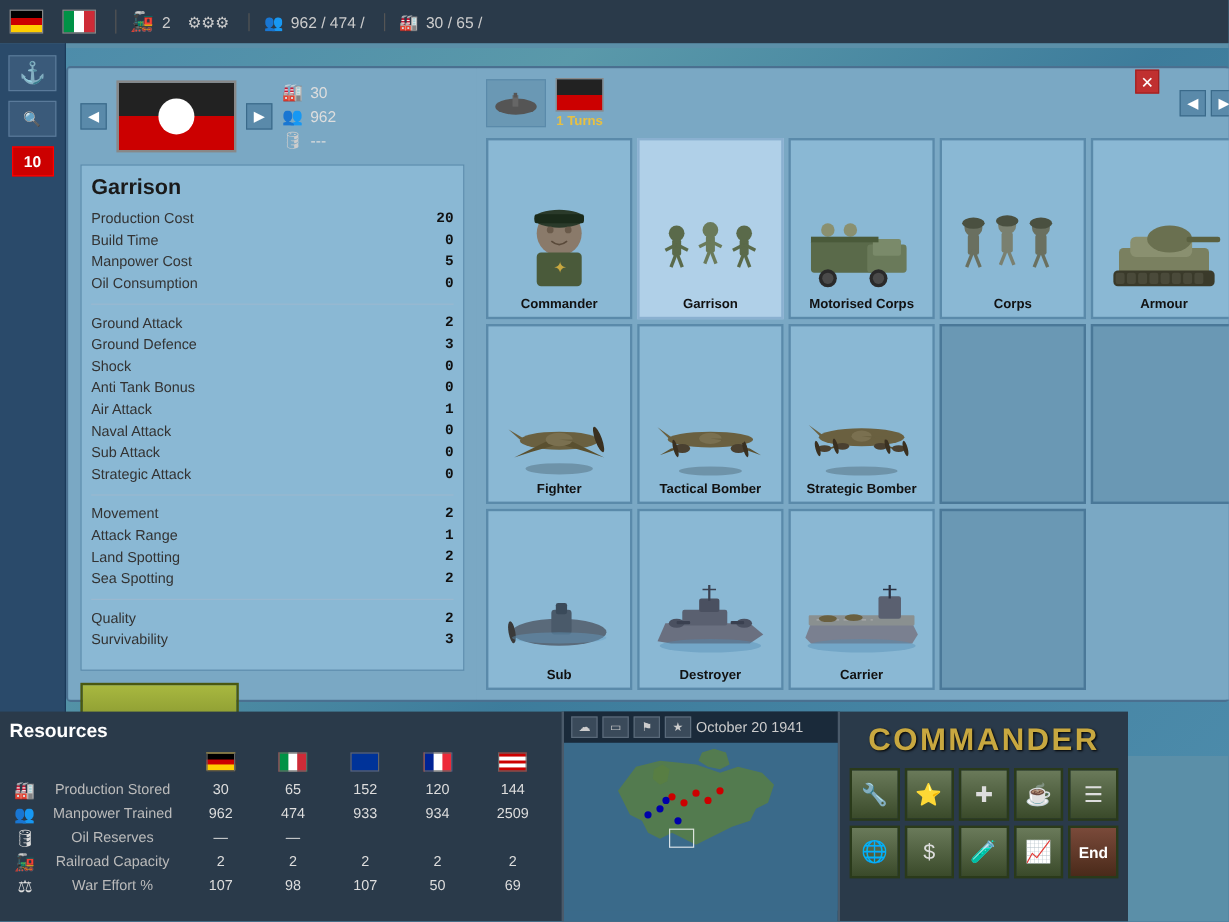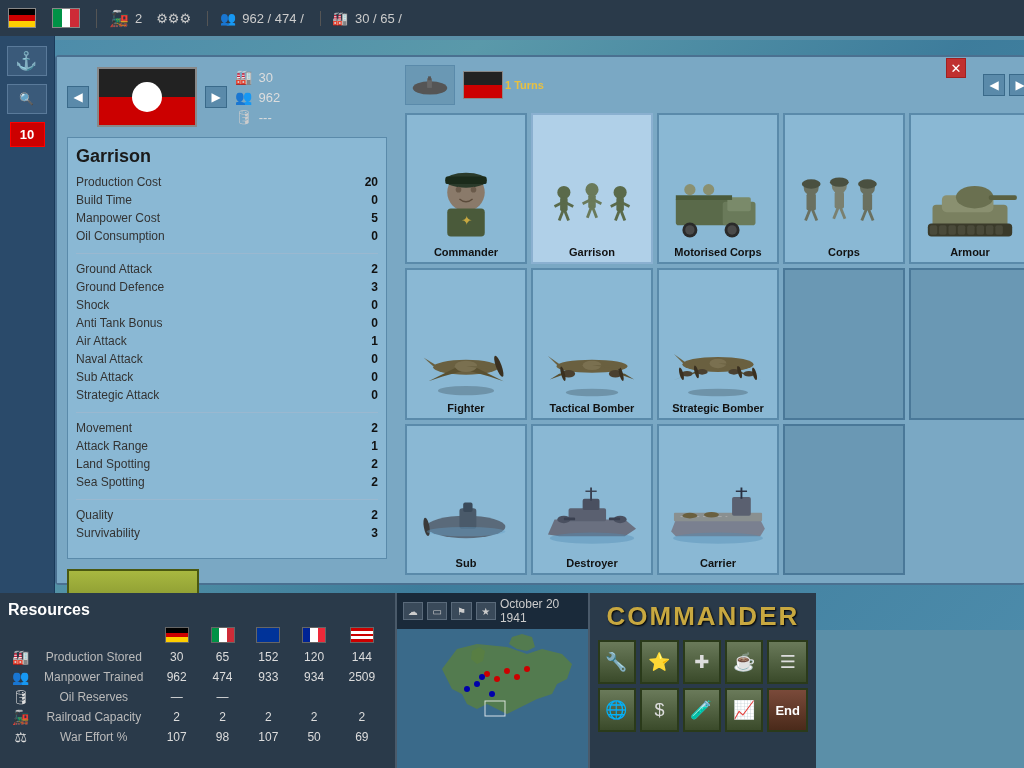--- a/index.html
+++ b/index.html
@@ -144,21 +144,21 @@
     }
     .info-row {
       display: flex;
       justify-content: space-between;
       font-size: 12px;
       color: #222;
       line-height: 1.5;
       text-align: center;
     }
     .info-label { color: #333; }
-    .info-value { color: #111; font-weight: bold; }
+    .info-value { color: #111; font-weight: bold; font-family: Liberation Mono, monospace; }
     .separator { border: none; border-top: 1px solid #9ab8d0; margin: 6px 0; }
 
     .purchase-btn {
       background: linear-gradient(to bottom, #a8b840, #6a7820);
       border: 2px solid #4a5810;
       color: #fff;
       font-size: 15px;
       font-weight: bold;
       padding: 23px 30px;
       cursor: pointer;
@@ -187,20 +187,21 @@
       border: 1px solid #5a8aaa;
       background: #6a98b4;
       display: flex;
       align-items: center;
       justify-content: center;
       color: #aaa;
       font-size: 10px;
     }
     .turns-badge {
       display: flex;
+      flex-direction: column;
       align-items: center;
       gap: 2px;
     }
     .turns-flag {
       width: 40px;
       height: 28px;
       border: 1px solid #888;
       background: linear-gradient(to bottom, #222 50%, #c00 50%);
     }
     .turns-label {
@@ -269,21 +270,21 @@
       color: #111;
       text-align: center;
       margin-top: 2px;
       font-weight: bold;
     }
 
     
     .bottom-bar {
       position: absolute;
       bottom: 0; left: 0;
-      width: 816px;
+      width: 940px;
       height: 175px;
       background: #2a3a4a;
       z-index: 100;
       display: flex;
     }
 
     
     .resources-section {
       width: 470px;
       padding: 8px;

